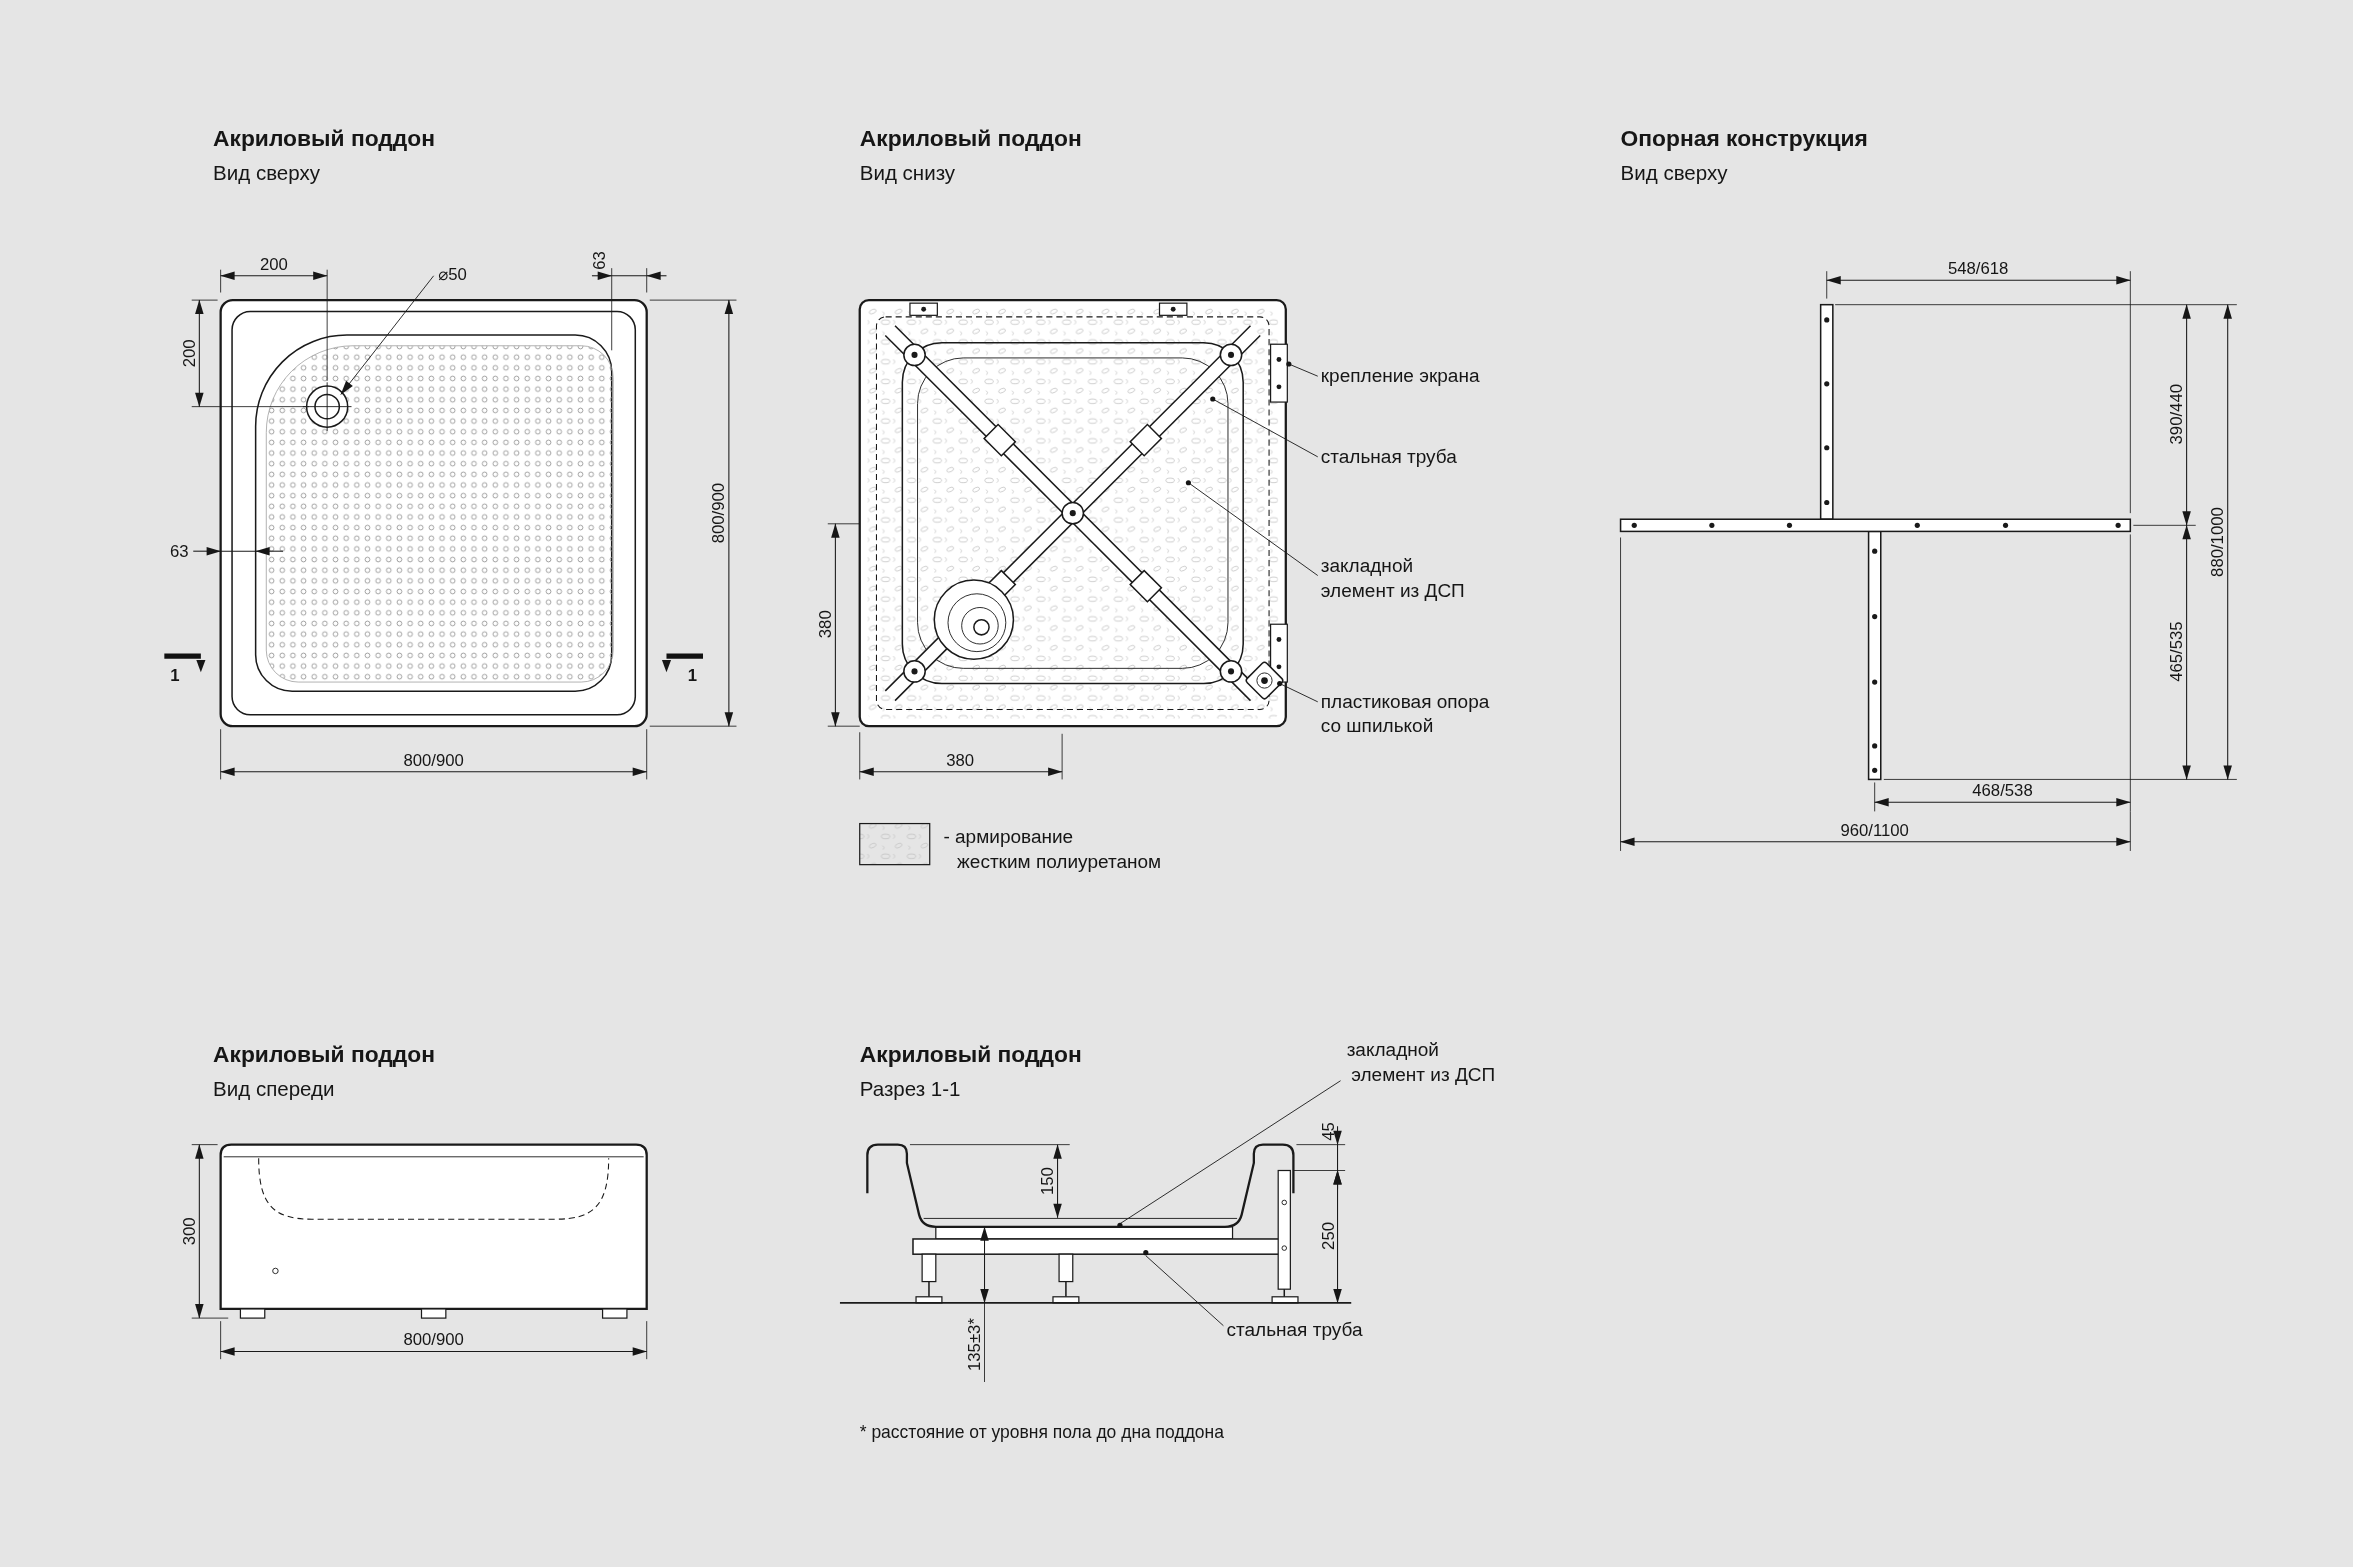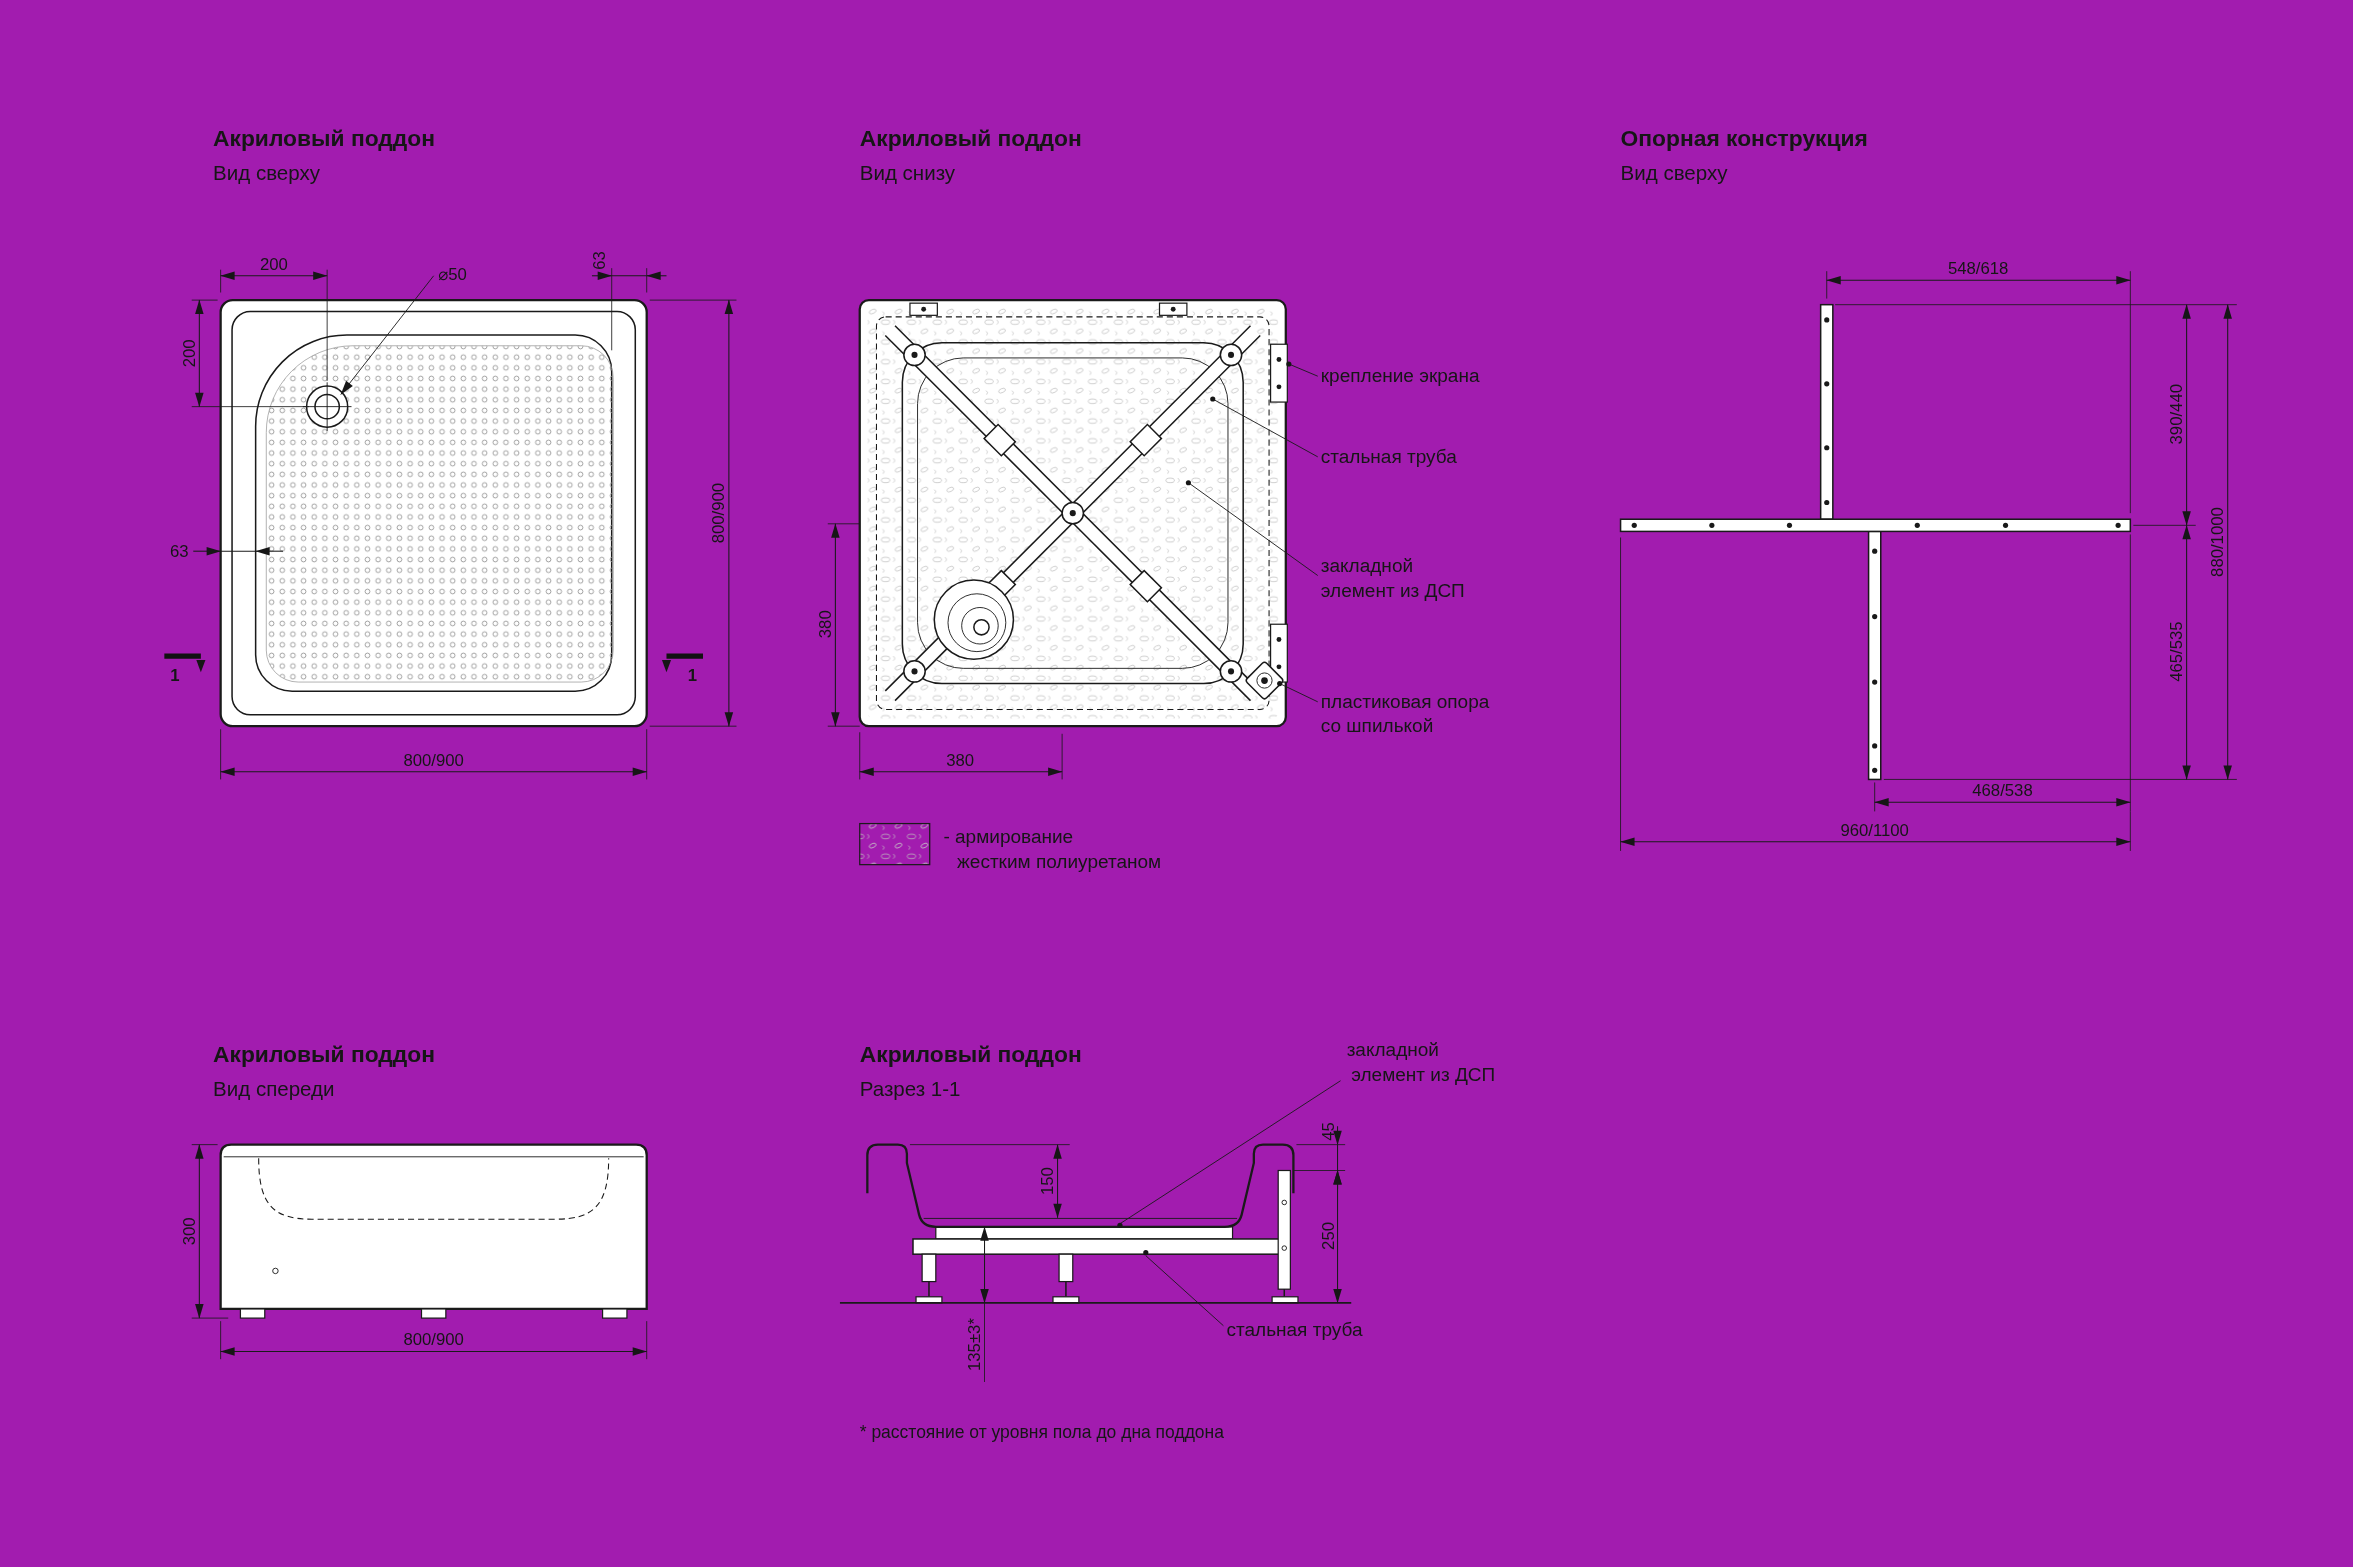--- a/index.html
+++ b/index.html
@@ -1,16 +1,16 @@
 <!DOCTYPE html>
 <html style="font-size:10px"><head>
 <meta charset="utf-8">
 <style>
   html,body{margin:0;padding:0;background:#ffffff}
-  .canvas{width:2354px;height:1568px;background:#a21caf;position:relative}
+  .canvas{width:2354px;height:1568px;background:#e5e5e5;position:relative}
   svg{display:block}
   .obj{stroke:#1a1a1a;stroke-width:1.5;fill:#fff}
   .objnf{stroke:#1a1a1a;stroke-width:1.5;fill:none}
   .o2{stroke:#1a1a1a;stroke-width:1;fill:none}
   .ow{stroke:#1a1a1a;stroke-width:1;fill:#fff}
   .ow8{stroke:#1a1a1a;stroke-width:.8;fill:#fff}
   .thin{stroke:#1a1a1a;stroke-width:.6;fill:none}
   .dash{stroke:#1a1a1a;stroke-width:.7;fill:none;stroke-dasharray:4 2.6}
   .ext{stroke:#1a1a1a;stroke-width:.55;fill:none}
   .dim{stroke:#1a1a1a;stroke-width:.7;fill:none}

